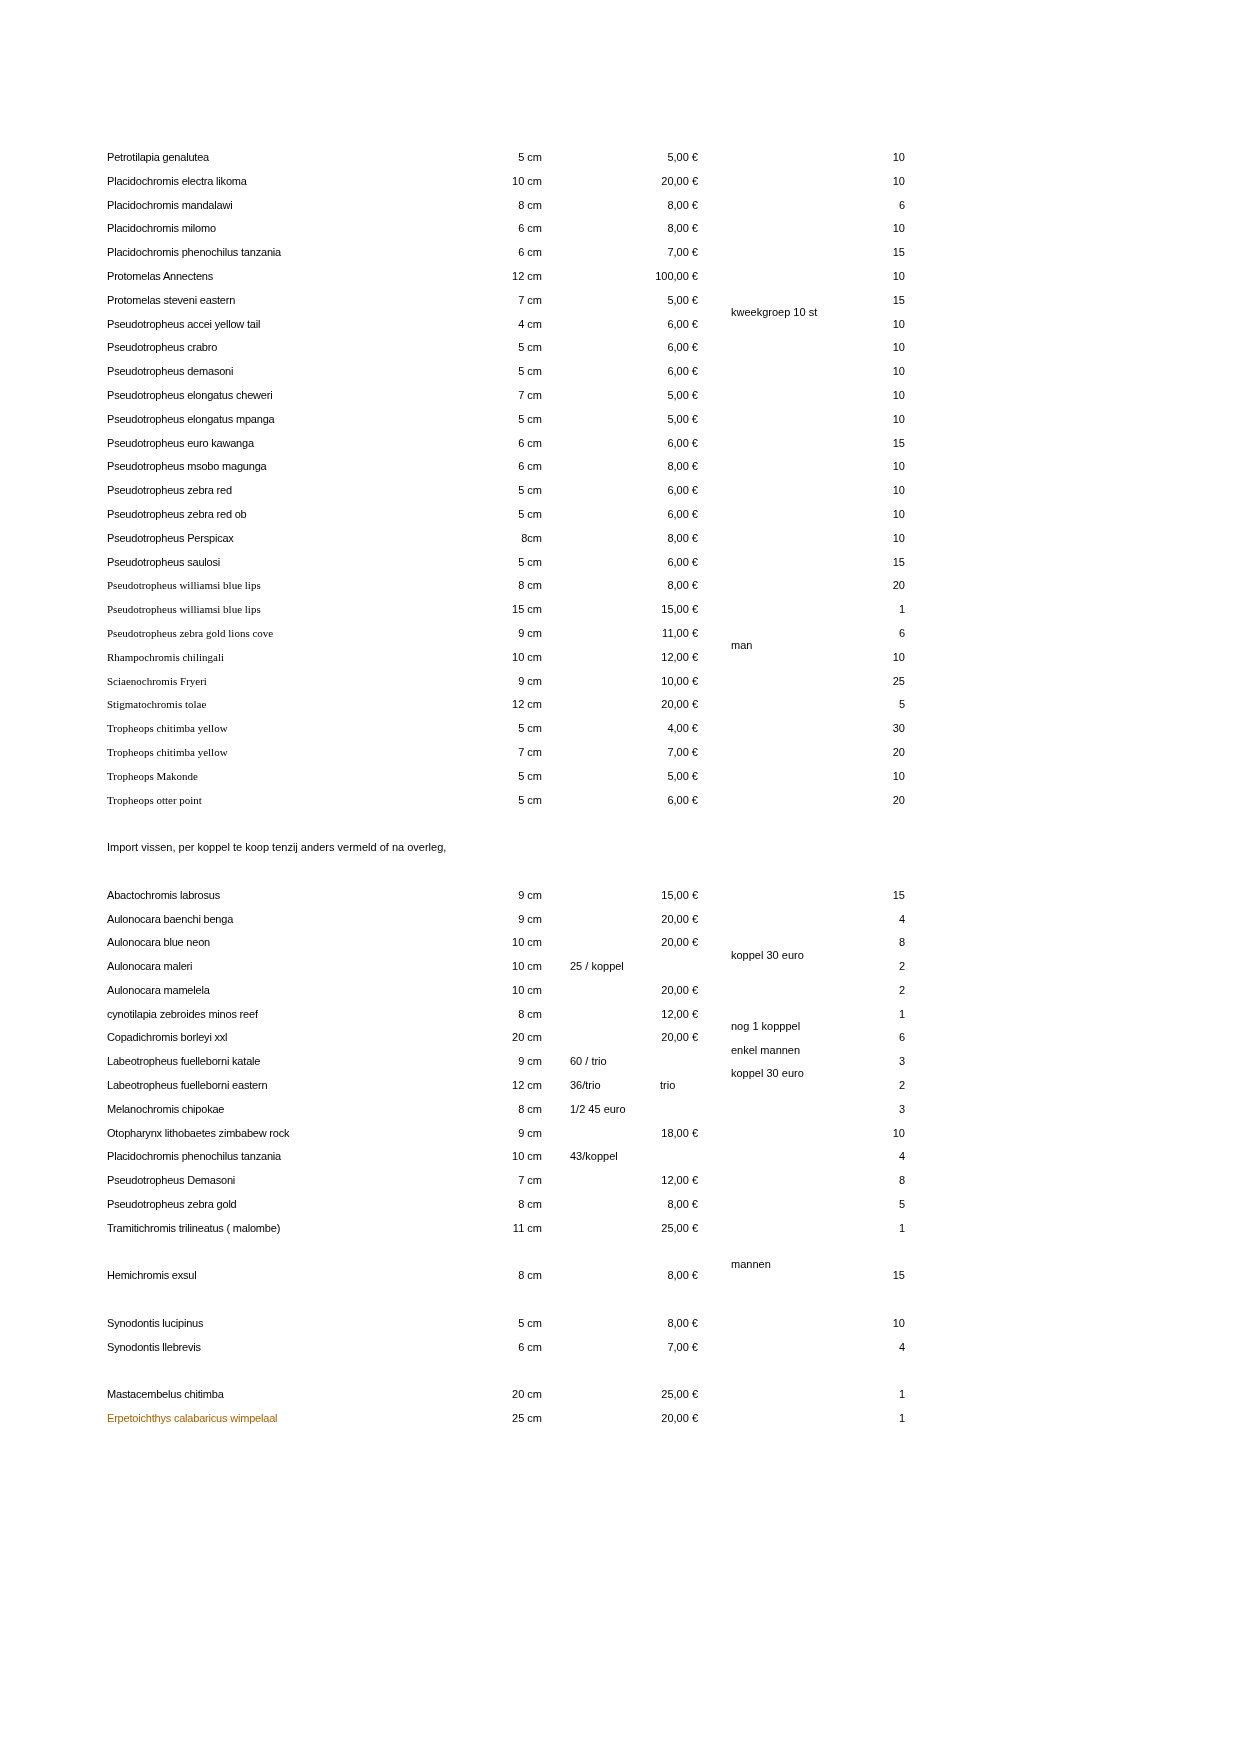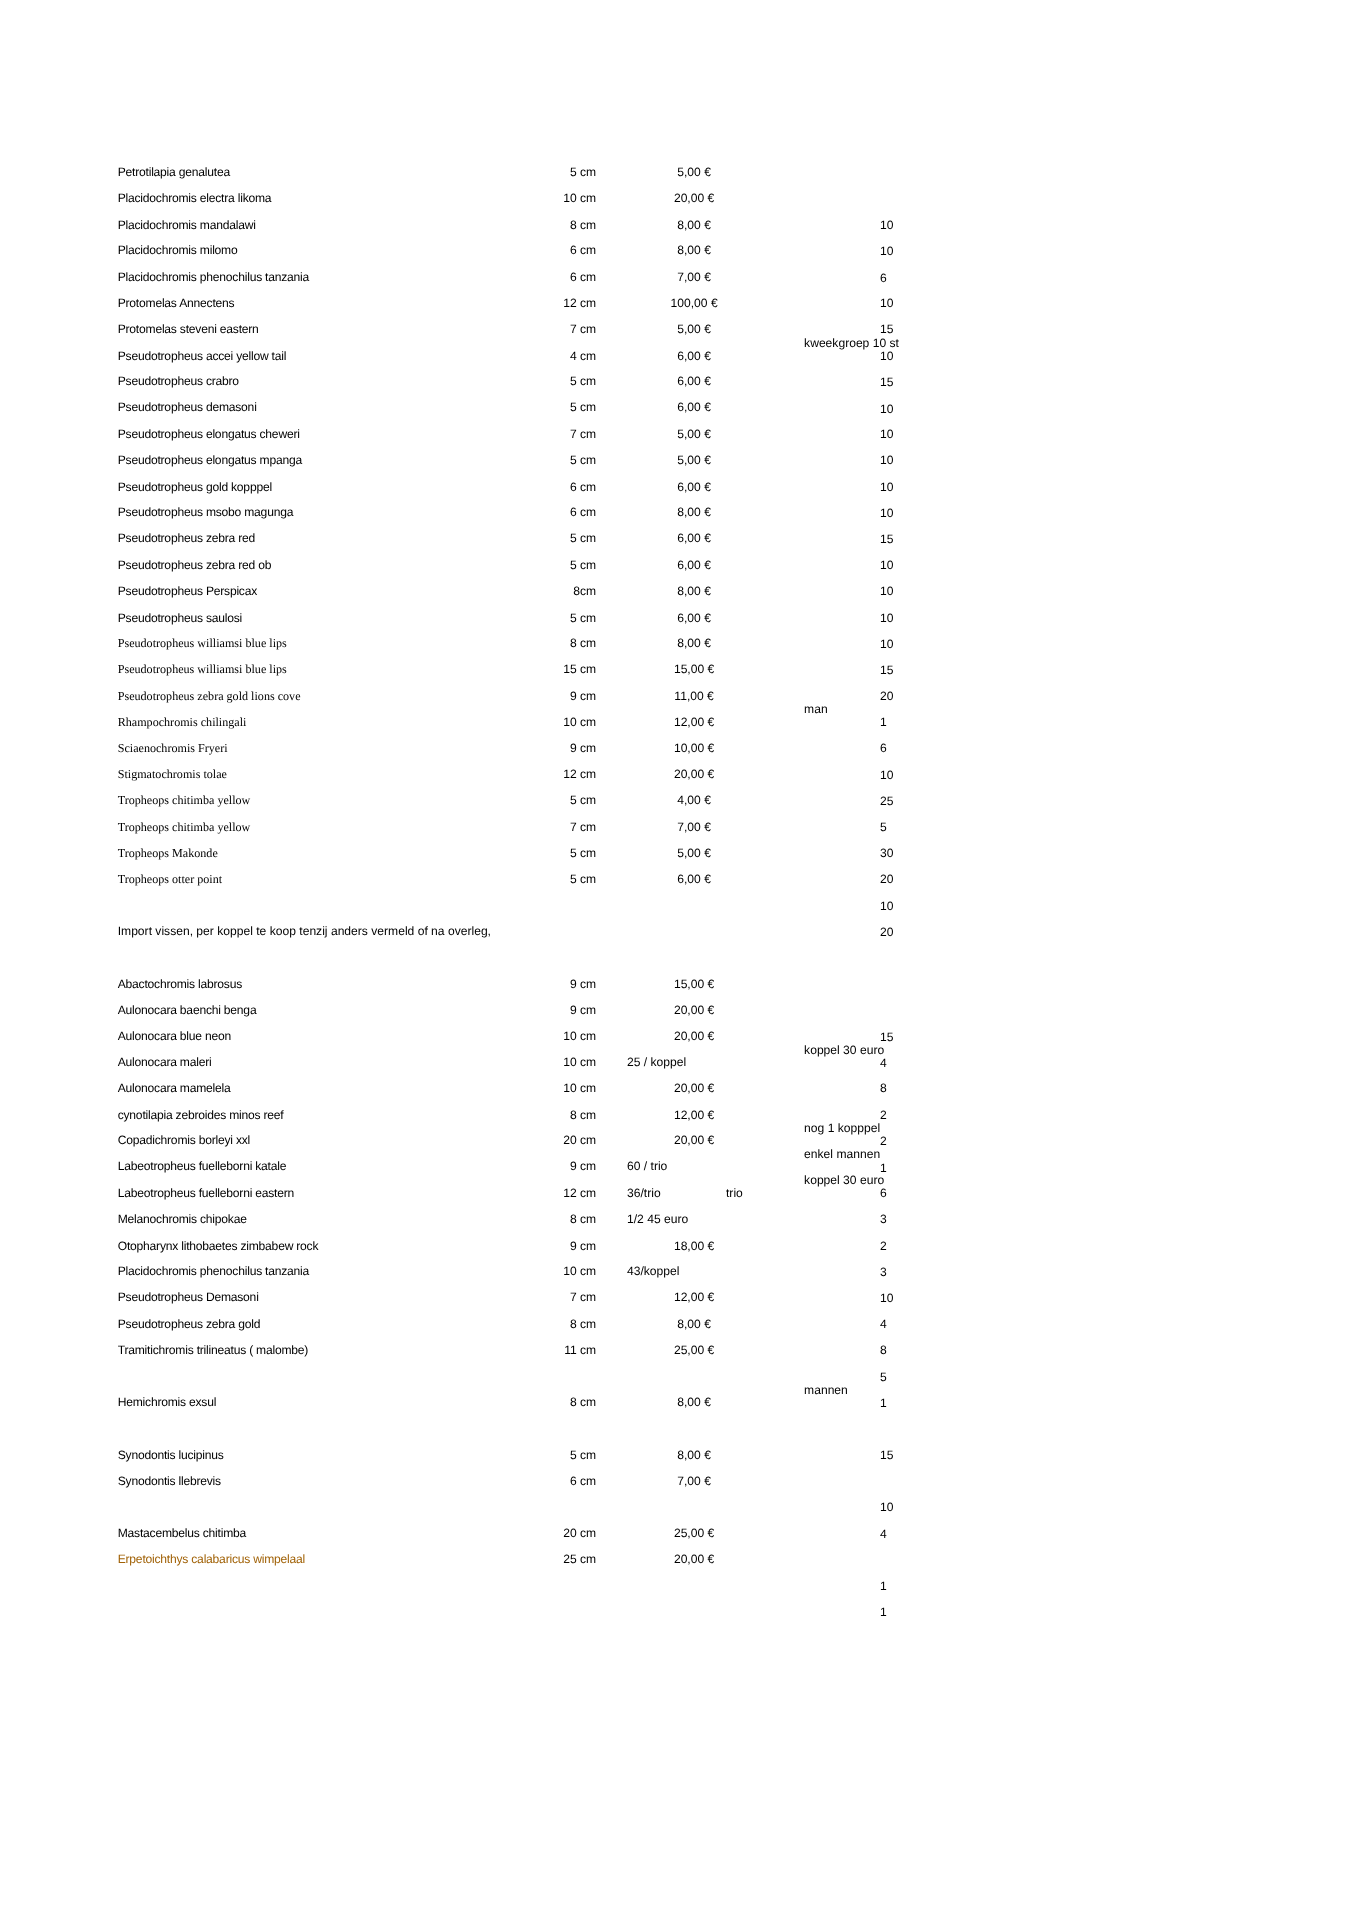--- a/index.html
+++ b/index.html
@@ -20,23 +20,23 @@
     position:absolute;top:0;
     line-height:23.8px;
     white-space:nowrap;
   }
   .c-name{left:107px;letter-spacing:-0.2px;}
   .row.serif .c-name{font-family:Liberation Serif, serif;letter-spacing:0;}
   .row.gray .c-name{color:#a16207;}
   .c-size{left:424px;width:118px;text-align:right;}
   .c-mid{left:570px;}
   .c-mid2{left:660px;}
-  .c-price{left:540px;width:182px;text-align:center;}
+  .c-price{left:516px;width:182px;text-align:right;}
   .c-note{left:731px;margin-top:36px;}
-  .c-qty{left:800px;width:105px;text-align:left;margin-top:48px;}
+  .c-qty{left:800px;width:105px;text-align:right;}
   .c-full{left:107px;}
 </style>
 </head>
 <body>
 
 <div class="page">
   <div>
       <div class="row">
         <div class="cell c-name">Petrotilapia genalutea</div>
         <div class="cell c-size">5 cm</div>
@@ -104,21 +104,21 @@
         <div class="cell c-price">5,00 €</div>
         <div class="cell c-qty">10</div>
       </div>
       <div class="row">
         <div class="cell c-name">Pseudotropheus elongatus mpanga</div>
         <div class="cell c-size">5 cm</div>
         <div class="cell c-price">5,00 €</div>
         <div class="cell c-qty">10</div>
       </div>
       <div class="row">
-        <div class="cell c-name">Pseudotropheus gold kopppel</div>
+        <div class="cell c-name">Pseudotropheus euro kawanga</div>
         <div class="cell c-size">6 cm</div>
         <div class="cell c-price">6,00 €</div>
         <div class="cell c-qty">15</div>
       </div>
       <div class="row">
         <div class="cell c-name">Pseudotropheus msobo magunga</div>
         <div class="cell c-size">6 cm</div>
         <div class="cell c-price">8,00 €</div>
         <div class="cell c-qty">10</div>
       </div>

